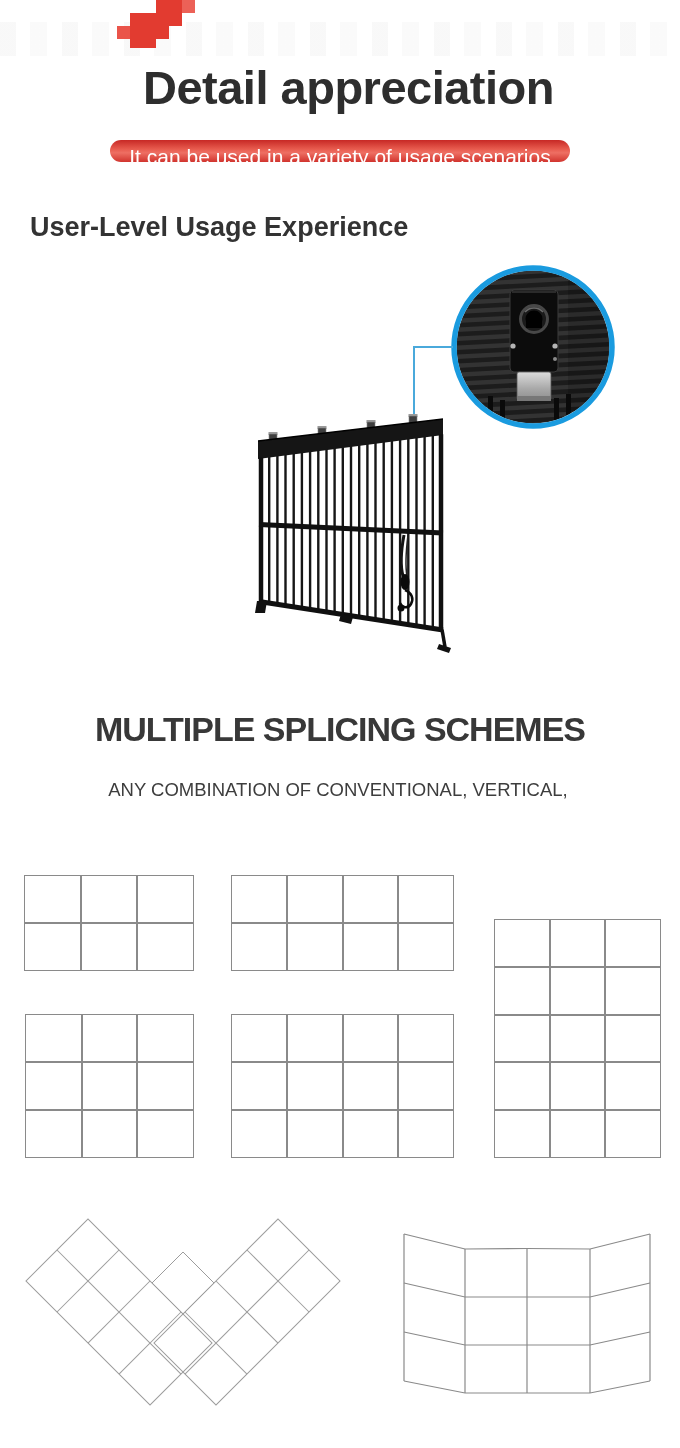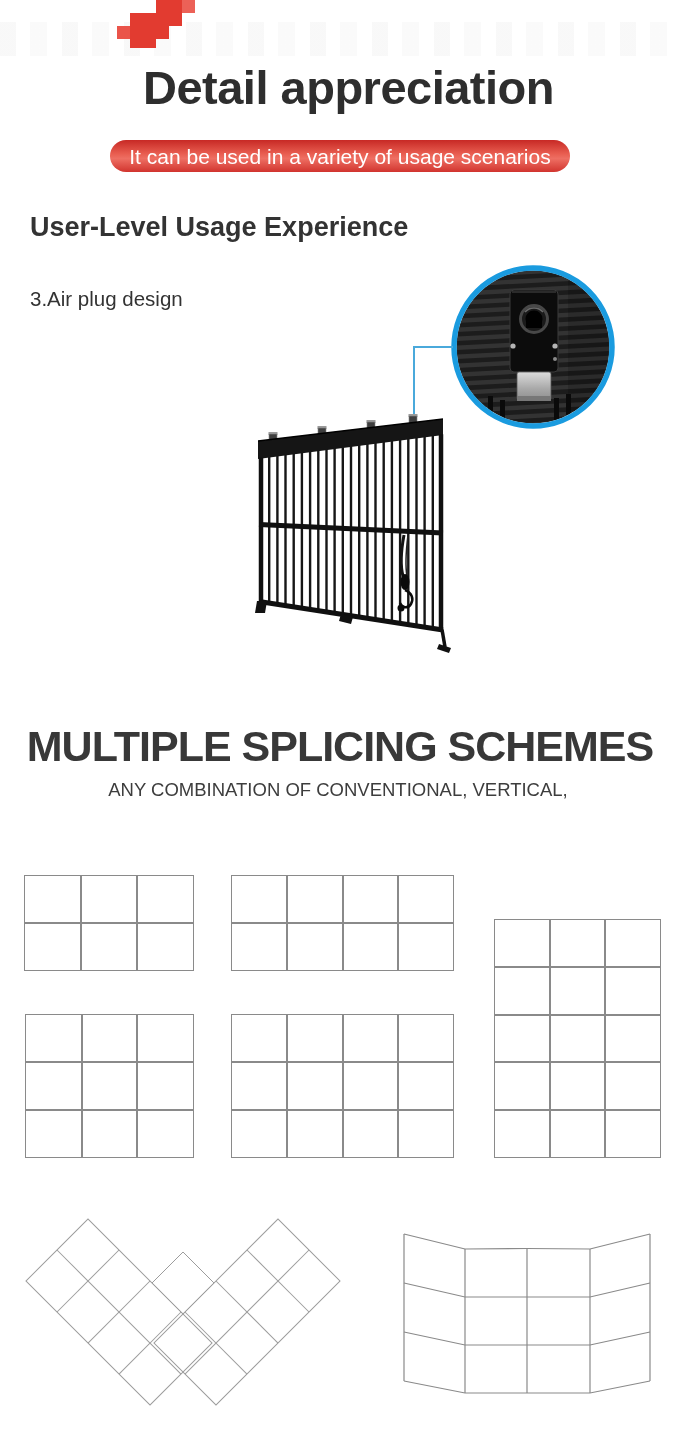--- a/index.html
+++ b/index.html
@@ -9,38 +9,38 @@
   .abs { position:absolute; }
 
   
   .faint-mosaic { left:0; top:22px; width:680px; height:34px; opacity:.55;
     background:repeating-linear-gradient(90deg,#f3f3f3 0 16px,#ffffff 16px 30px,#f6f6f6 30px 47px,#ffffff 47px 62px);
   }
 
   
   .hero-title { left:0; top:60px; width:680px; text-align:center;
     font-size:47px; font-weight:bold; color:#2e2e2e; letter-spacing:-.5px;padding-left:17px; }
-  .hero-banner { left:50%; transform:translateX(-50%); top:140px; width:460px; height:32px;
+  .hero-banner { left:50%; transform:translateX(-50%); top:140px; width:460px; height:22px;
     border-radius:17px; text-align:center; line-height:34px;
     background:linear-gradient(180deg,#c72925 0%,#e85c4f 42%,#ee6f63 58%,#d1342e 100%);
     color:#fff; font-size:21px; }
 
   
   .usage-heading { left:30px; top:212px; font-size:27px; font-weight:bold; color:#333; }
   .usage-list { left:30px; top:282px; font-size:20.5px; line-height:33.5px; color:#333; }
 
   
   .callout-h { left:414px; top:346px; width:39px; height:2px; background:#4aa9db; }
   .callout-v { left:413px; top:346px; width:2px; height:78px; background:#4aa9db; }
   .callout-arrow { left:409px; top:423px; width:0; height:0;
     border-left:5px solid transparent; border-right:5px solid transparent; border-top:7px solid #4aa9db; }
 
   
   .splice-title { left:0; top:710px; width:680px; text-align:center;
-    font-size:43px; font-weight:bold; color:#383838; letter-spacing:-1px;margin-top:12px; }
+    font-size:34px; font-weight:bold; color:#383838; letter-spacing:-1px; }
   .splice-sub { left:0; top:778px; width:676px; text-align:center;
     font-size:18.5px; line-height:23.5px; color:#3d3d3d; }
 
   .sgrid { display:grid; }
   .sgrid .cell { outline:1px solid #8a8a8a; }
   .grid-a { left:25px;  top:876px;  width:168px; height:94px; }
   .grid-b { left:232px; top:876px;  width:221px; height:94px; }
   .grid-c { left:495px; top:920px;  width:165px; height:237px; }
   .grid-d { left:26px;  top:1015px; width:167px; height:142px; }
   .grid-e { left:232px; top:1015px; width:221px; height:142px; }
@@ -65,21 +65,20 @@
     <rect x="15" y="39" width="13" height="9"></rect>
       <rect x="28" y="39" width="13" height="9"></rect>
   </g>
 </svg>
 
 <div class="abs hero-title">Detail appreciation</div>
 <div class="abs hero-banner">It can be used in a variety of usage scenarios</div>
 
 <div class="abs usage-heading">User-Level Usage Experience</div>
 <div class="abs usage-list">
-  <div>3.Air plug design</div>
 </div>
 
 <svg class="abs" style="left:448px;top:262px" width="170" height="170">
   <defs>
     <clipPath id="cclip">
         <circle cx="85" cy="85" r="76"></circle>
       </clipPath>
     <linearGradient id="metal" x1="0" y1="0" x2="0" y2="1">
       <stop offset="0" stop-color="#dcdcdc"></stop>
         <stop offset=".6" stop-color="#a8a8a8"></stop>

